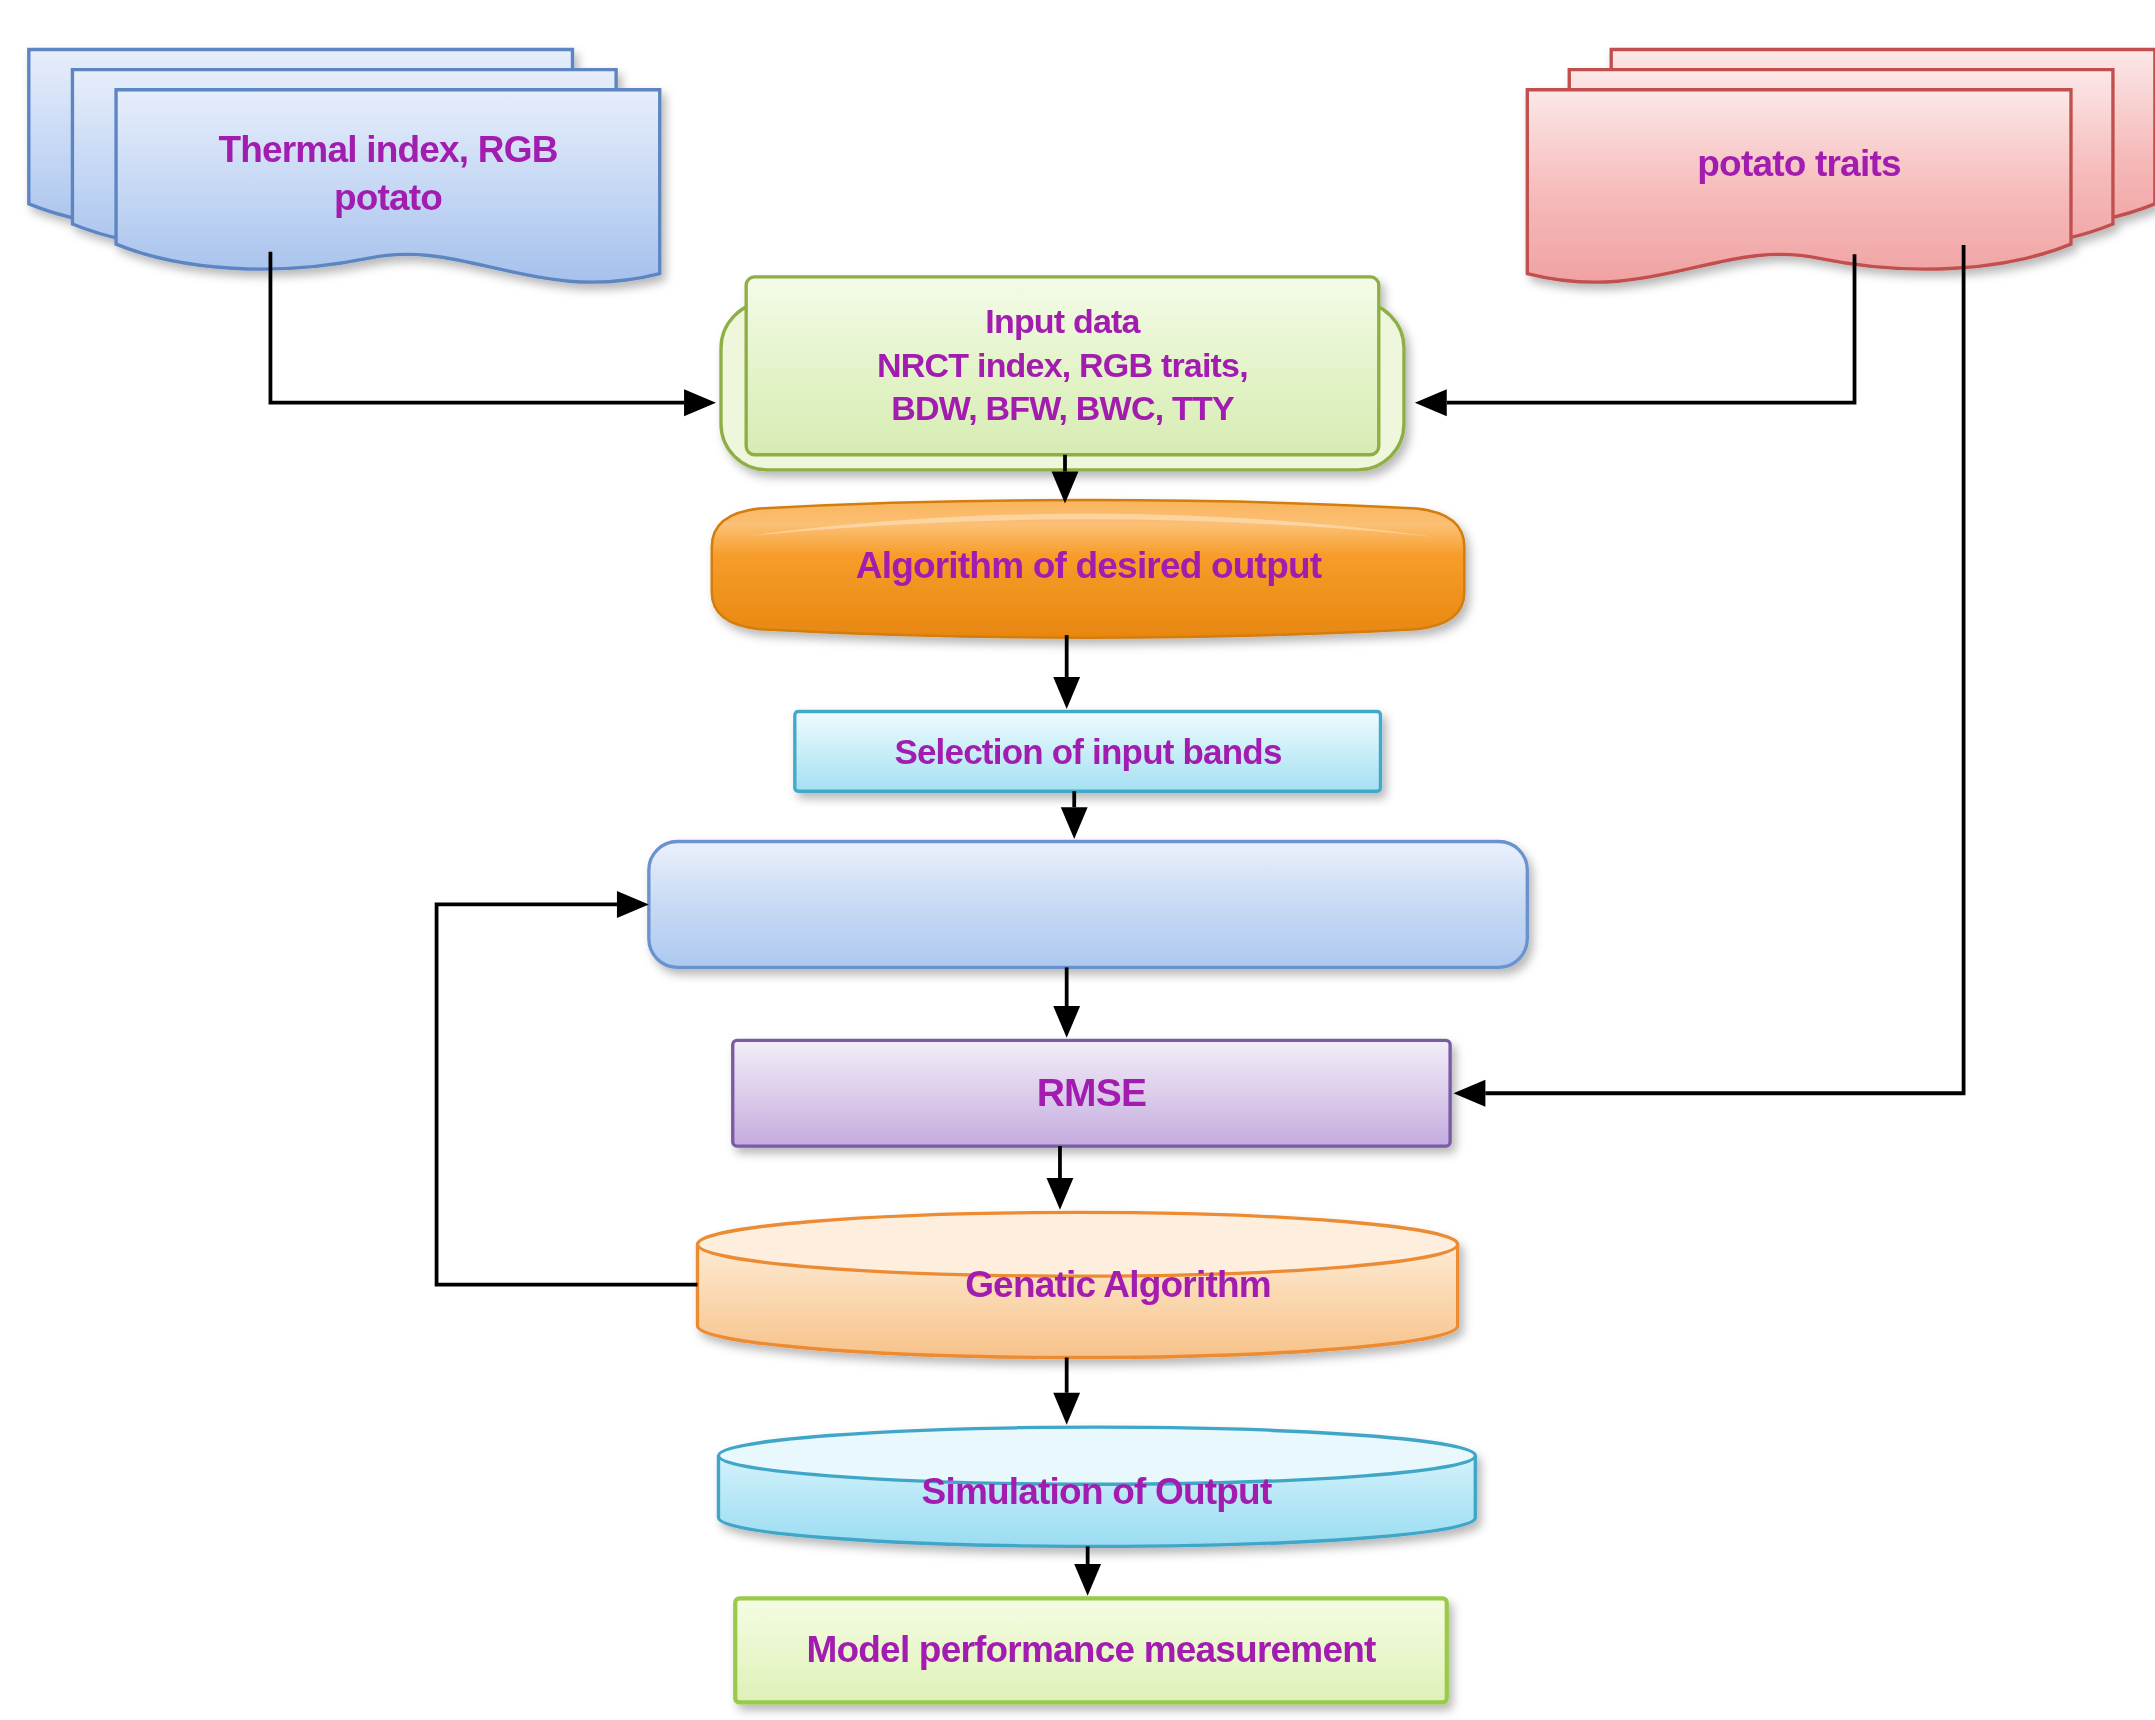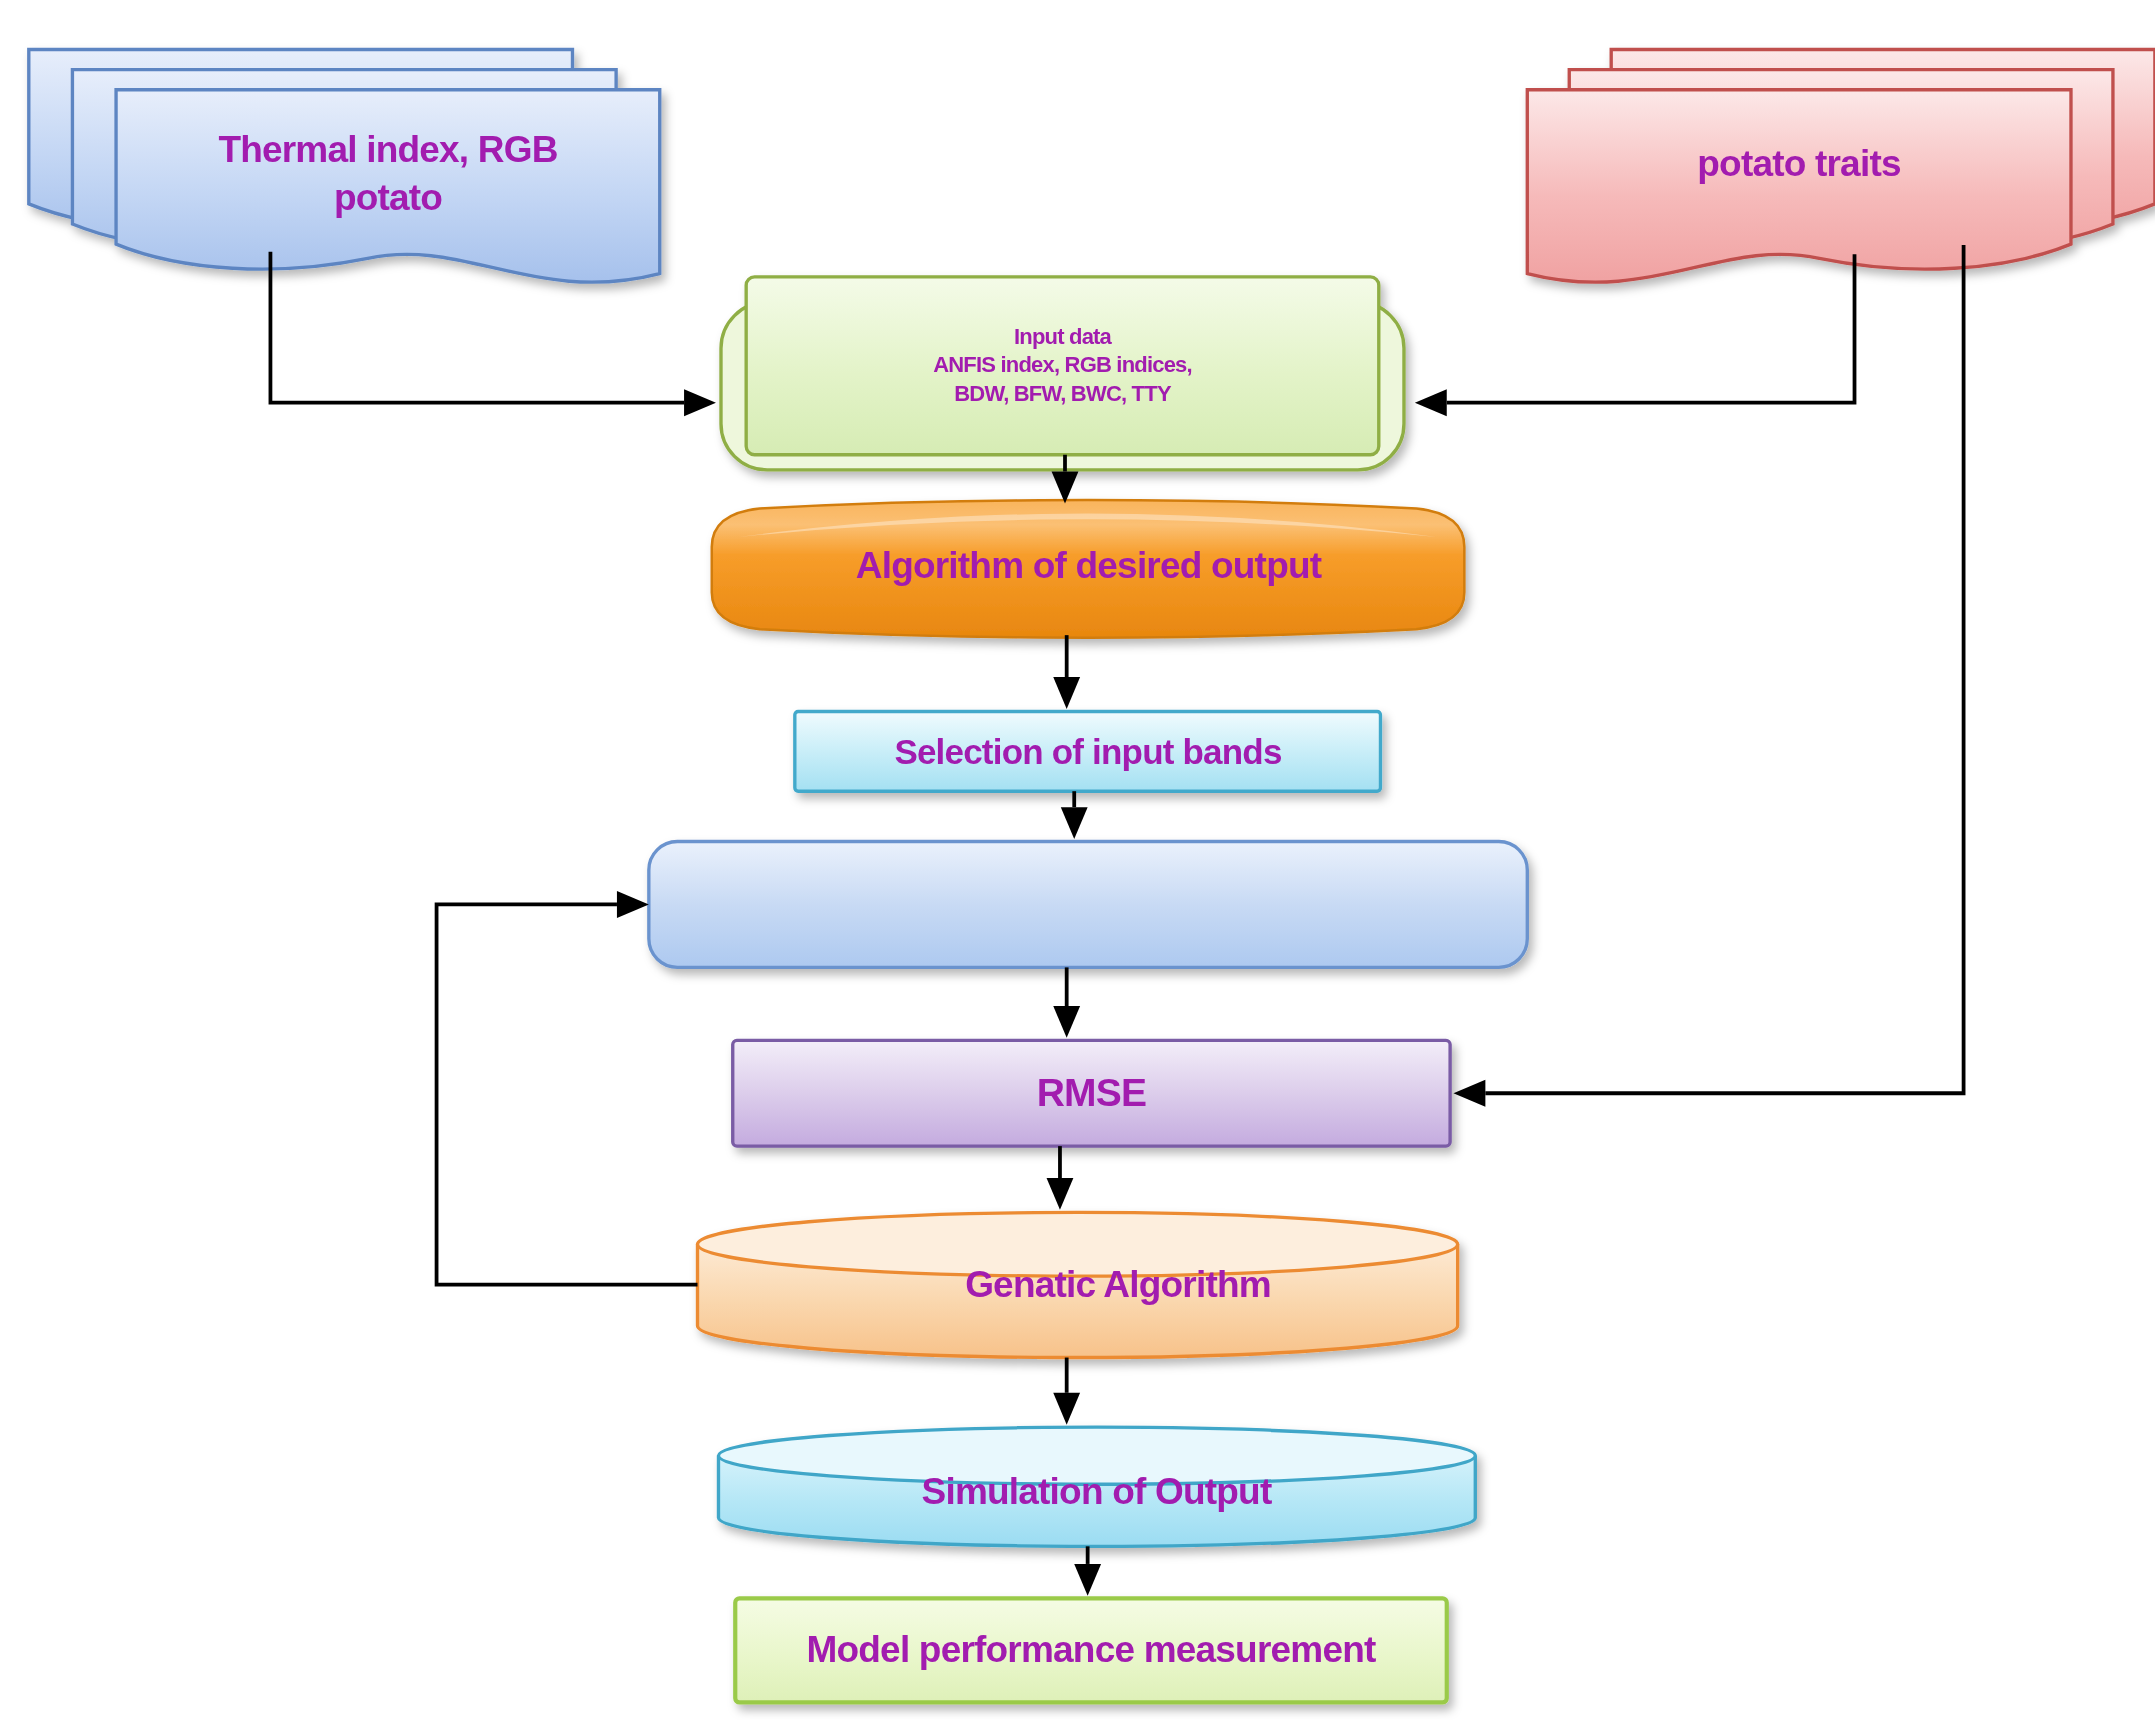--- a/index.html
+++ b/index.html
@@ -8,21 +8,21 @@
   .stage svg{position:absolute;left:0;top:0;}
   .lbl{
     position:absolute;display:flex;flex-direction:column;align-items:center;justify-content:center;
     text-align:center;font-weight:bold;color:#a21caf;letter-spacing:-0.8px;line-height:1.28;
     pointer-events:none;
   }
   .lbl span{display:block;}
   .f44{font-size:37px;}
   .f46{font-size:39px;}
   .f42{font-size:35px;}
-  .f41{font-size:22px;}
+  .f41{font-size:34px;}
 </style>
 </head>
 <body>
 
 <div class="stage">
 
 <svg width="2156" height="1720" viewBox="0 0 2569 2050">
   <defs>
     <linearGradient id="gBlueDoc" x1="0" y1="0" x2="0" y2="1">
       <stop offset="0" stop-color="#e7eefb"></stop>
@@ -161,21 +161,21 @@
   <span>Thermal index, RGB</span>
   <span>potato</span>
 </div>
 
 <div class="lbl f44" style="left:1527px;top:92px;width:544px;height:143px;">
   <span>potato traits</span>
 </div>
 
 <div class="lbl f41" style="left:746px;top:280px;width:633px;height:171px;">
   <span>Input data</span>
-  <span>ANFIS index, RGB indices,</span>
+  <span>NRCT index, RGB traits,</span>
   <span>BDW, BFW, BWC, TTY</span>
 </div>
 
 <div class="lbl f44" style="left:712px;top:503px;width:753px;height:126px;">
   <span>Algorithm of desired output</span>
 </div>
 
 <div class="lbl f42" style="left:795px;top:712px;width:586px;height:80px;">
   <span>Selection of input bands</span>
 </div>

